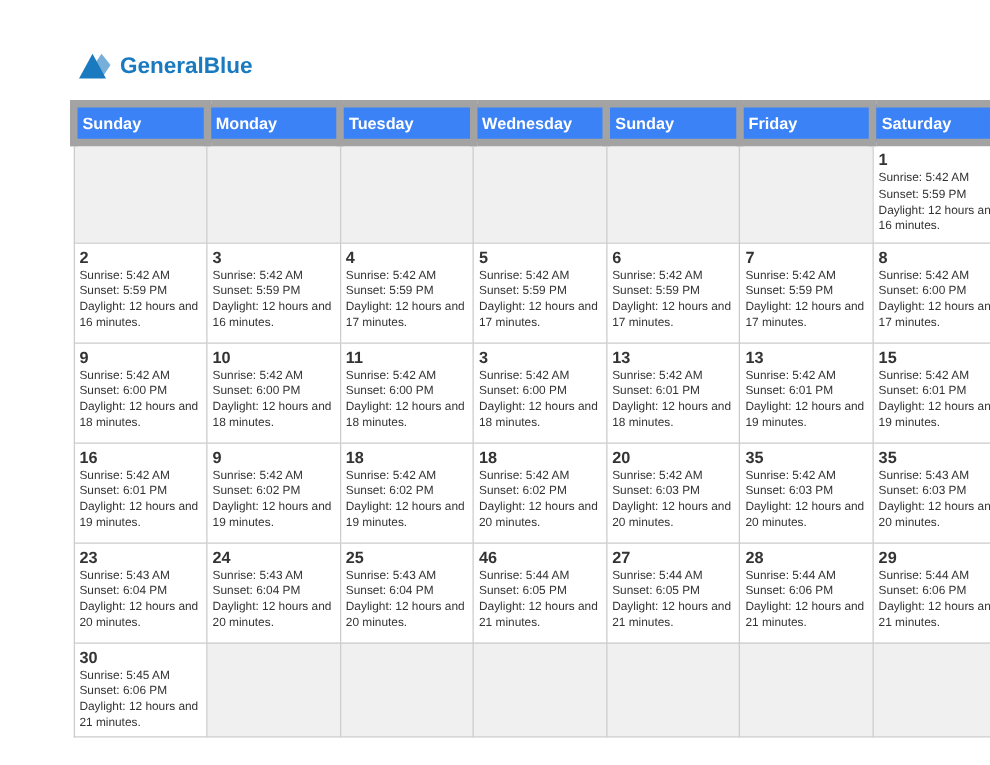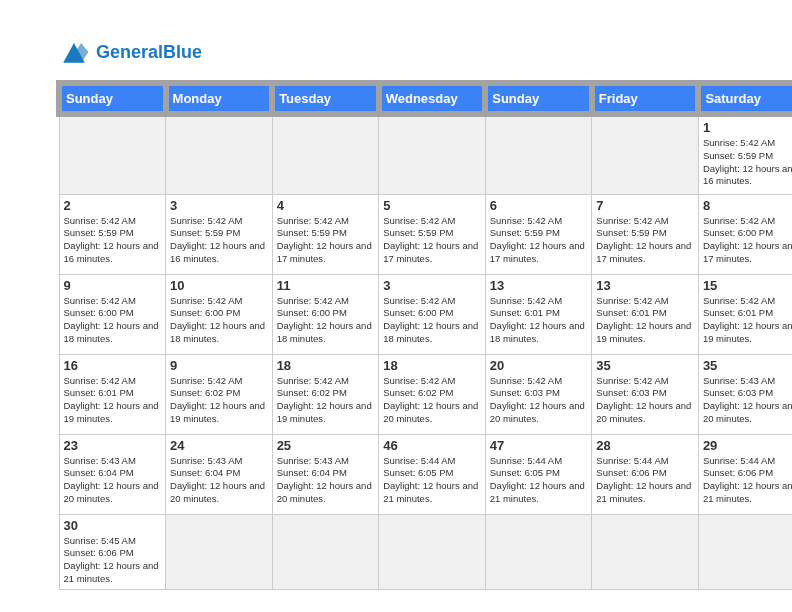--- a/index.html
+++ b/index.html
@@ -240,21 +240,21 @@
           </td>
           <td>
             <span class="day-number">25</span>
             <div class="cell-info">Sunrise: 5:43 AM<br>Sunset: 6:04 PM<br>Daylight: 12 hours and 20 minutes.</div>
           </td>
           <td>
             <span class="day-number">46</span>
             <div class="cell-info">Sunrise: 5:44 AM<br>Sunset: 6:05 PM<br>Daylight: 12 hours and 21 minutes.</div>
           </td>
           <td>
-            <span class="day-number">47</span>
+            <span class="day-number">27</span>
             <div class="cell-info">Sunrise: 5:44 AM<br>Sunset: 6:05 PM<br>Daylight: 12 hours and 21 minutes.</div>
           </td>
           <td>
             <span class="day-number">28</span>
             <div class="cell-info">Sunrise: 5:44 AM<br>Sunset: 6:06 PM<br>Daylight: 12 hours and 21 minutes.</div>
           </td>
           <td>
             <span class="day-number">29</span>
             <div class="cell-info">Sunrise: 5:44 AM<br>Sunset: 6:06 PM<br>Daylight: 12 hours and 21 minutes.</div>
           </td>

